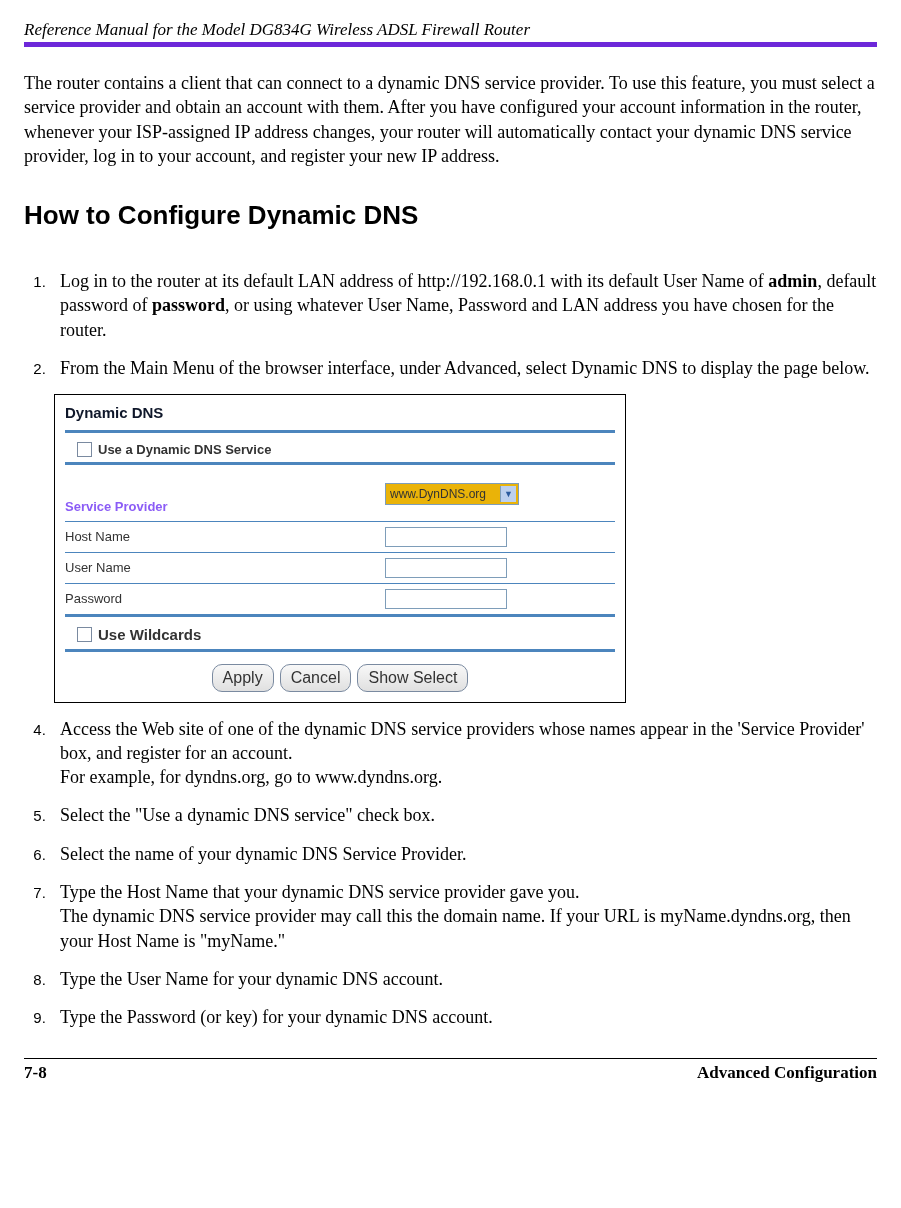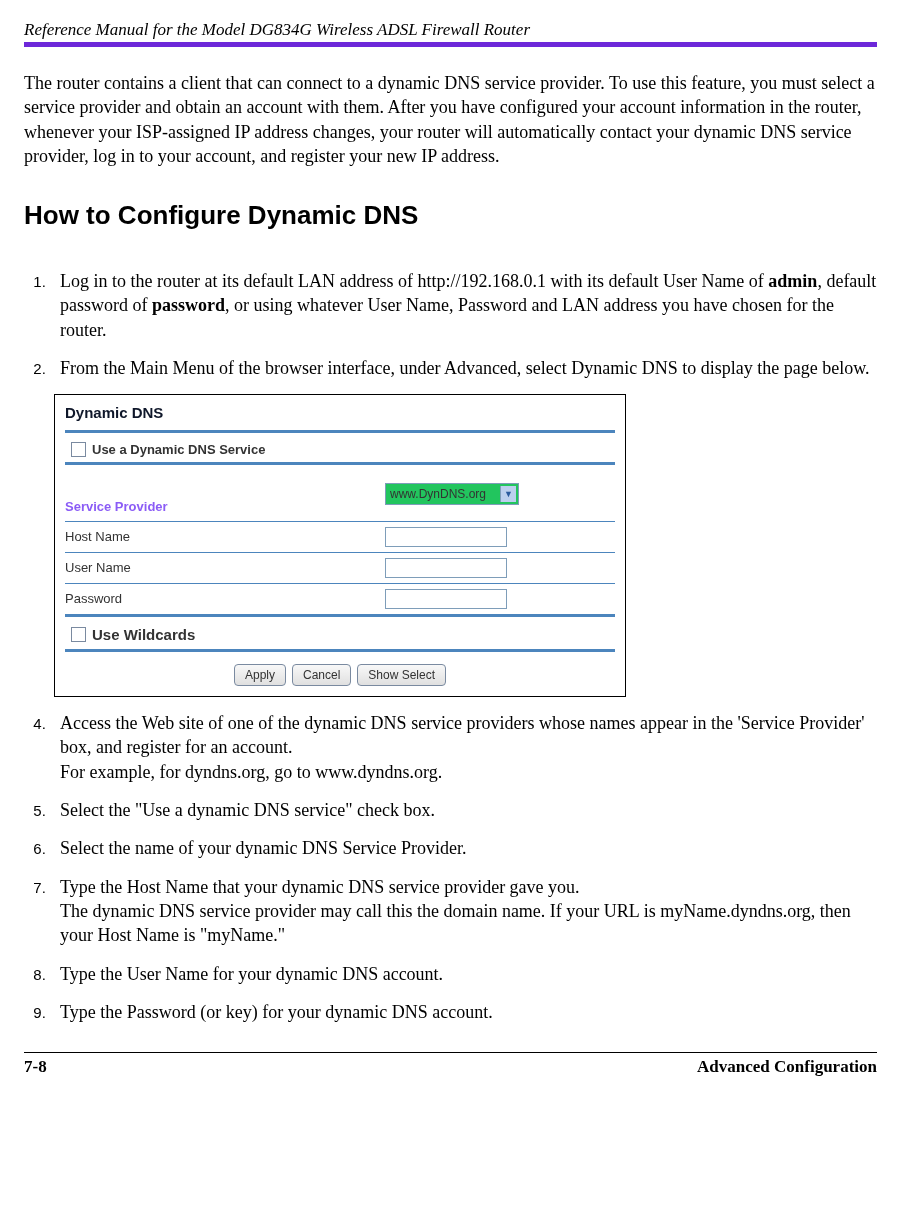--- a/index.html
+++ b/index.html
@@ -60,21 +60,21 @@
       margin-bottom: 6px;
     }
     .thick-bar {
       border-top: 3px solid #4c85bd;
       margin: 4px 0 8px 0;
     }
     .checkbox-row {
       display: flex;
       align-items: center;
       gap: 6px;
-      margin: 4px 6px;
+      margin: 4px 12px;
     }
     .fake-checkbox {
       width: 13px;
       height: 13px;
       border: 1px solid #7a8aa0;
       background: #fff;
       display: inline-block;
     }
     .field-row {
       display: flex;
@@ -88,21 +88,21 @@
     .fake-input {
       width: 120px;
       height: 18px;
       border: 1px solid #7e9db9;
       background: #fff;
     }
     .fake-select {
       width: 126px;
       height: 20px;
       border: 1px solid #7e9db9;
-      background: #22c55e;
+      background: #eab308;
       font-size: 12px;
       display: flex;
       align-items: center;
       justify-content: space-between;
       padding: 0 2px 0 4px;
       color: #333;
     }
     .fake-select .chev {
       width: 15px;
       height: 16px;
@@ -114,23 +114,23 @@
       color: #2b5a9e;
     }
     .button-row {
       display: flex;
       gap: 6px;
       justify-content: center;
       margin-top: 12px;
     }
     .fake-button {
       border: 1px solid #7a8aa0;
-      border-radius: 4px;
+      border-radius: 10px;
       padding: 2px 10px;
-      font-size: 12px;
+      font-size: 16px;
       background: linear-gradient(#f8f8f8, #e0e0e0);
     }
     .footer {
       display: flex;
       justify-content: space-between;
       border-top: 1px solid #000;
       margin-top: 28px;
       padding-top: 4px;
       font-size: 17px;
       font-weight: bold;

